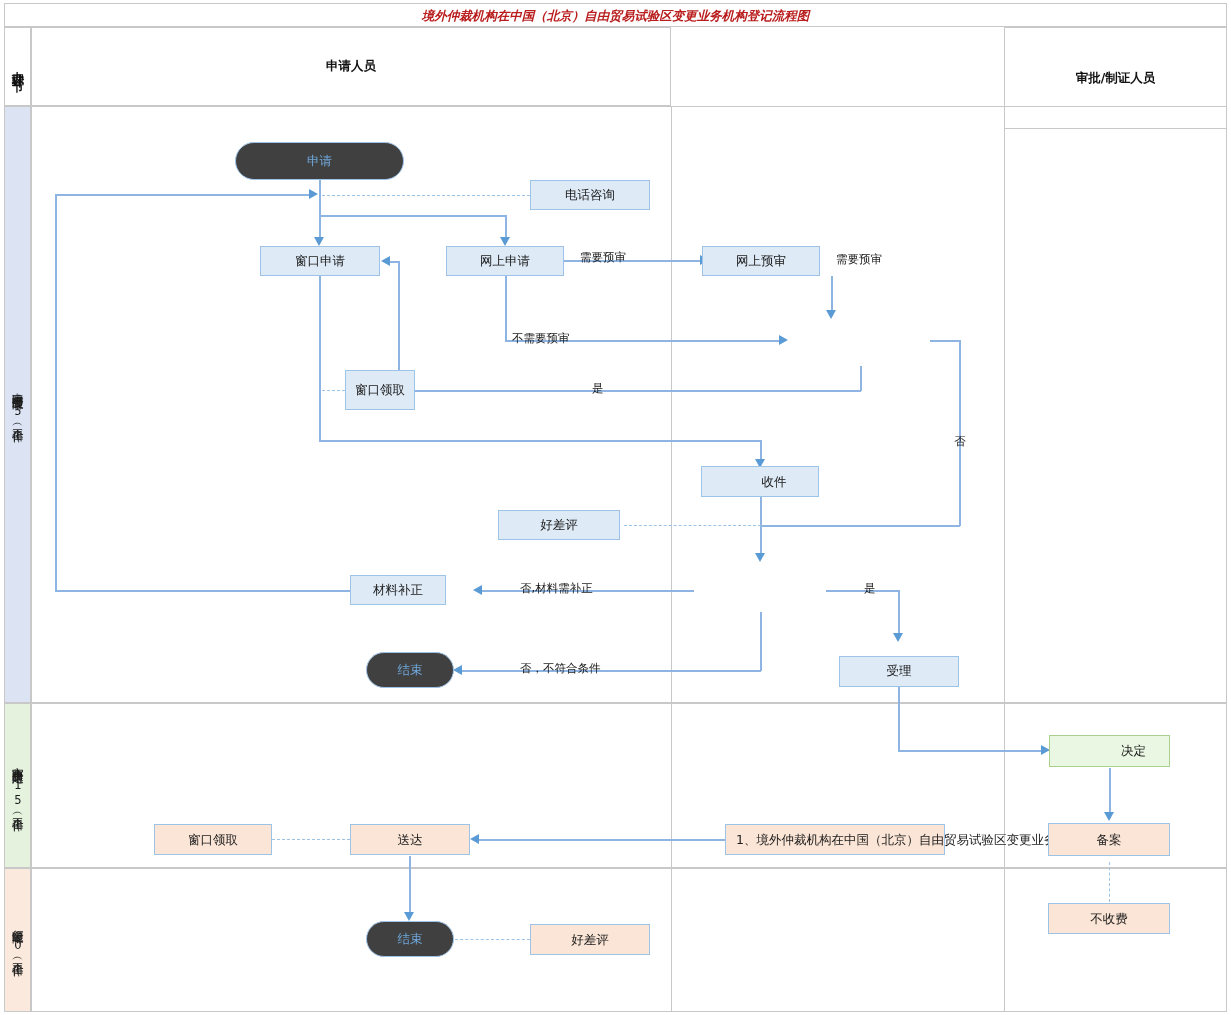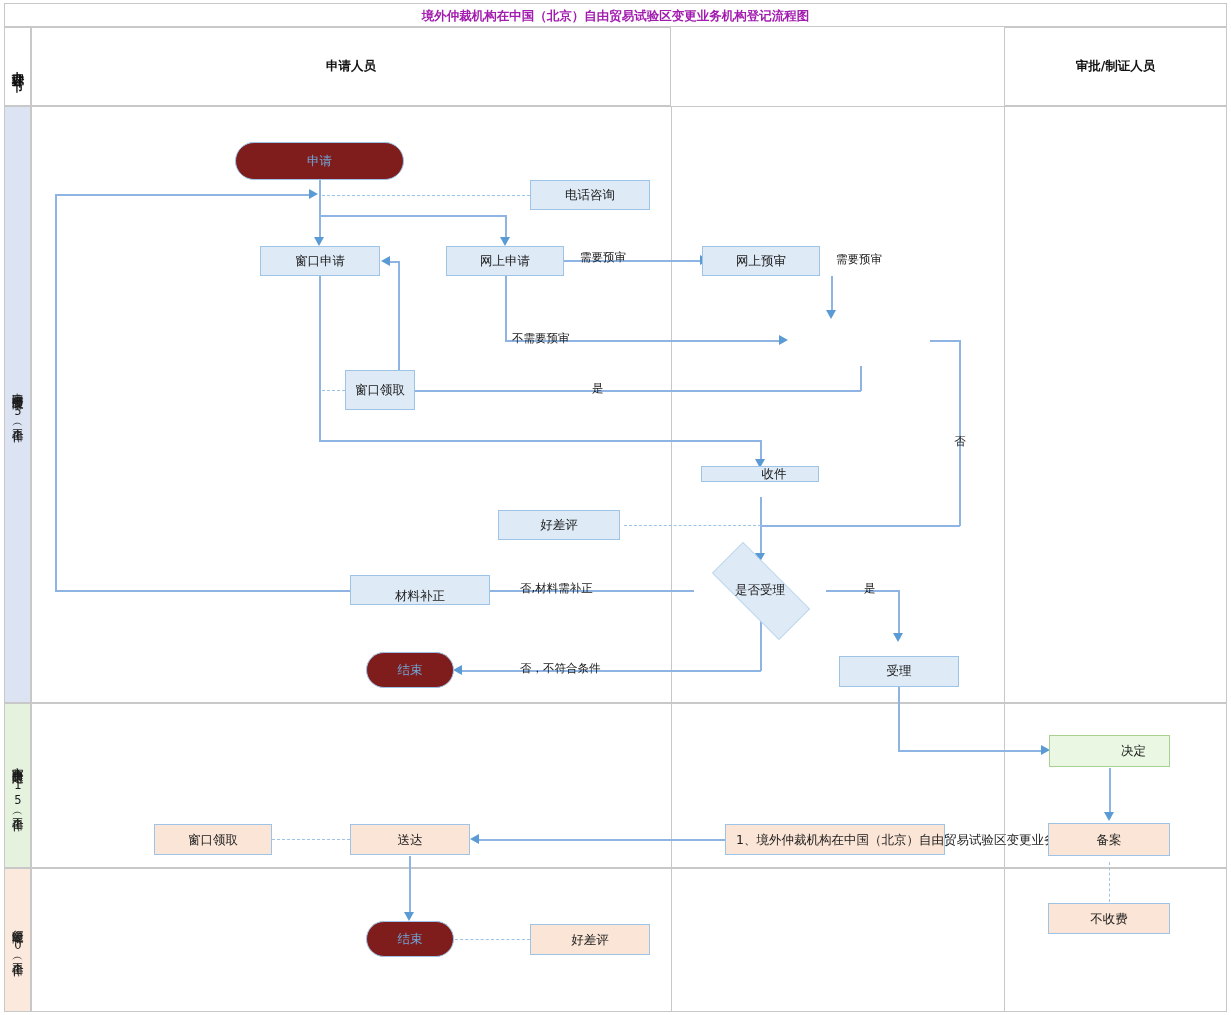--- a/index.html
+++ b/index.html
@@ -4,27 +4,27 @@
 <style>
   html,body{margin:0;padding:0;background:#ffffff;}
   body{font-family:"DejaVu Sans","Liberation Sans",sans-serif;}
   #page{position:relative;width:1231px;height:1015px;background:#fff;overflow:hidden;}
 
   
   .frame{position:absolute;border:1px solid #c8c8c8;box-sizing:border-box;}
   #title-bar{left:4px;top:3px;width:1223px;height:24px;}
   #title-text{
     position:absolute;left:0;top:0;width:100%;height:24px;line-height:24px;
-    text-align:center;font-size:12.5px;font-weight:bold;color:#a21caf;
+    text-align:center;font-size:12.5px;font-weight:bold;color:#b91c1c;font-style:italic;
   }
 
   #hdr-left{left:4px;top:27px;width:27px;height:79px;}
   #hdr-c1{left:31px;top:27px;width:640px;height:79px;}
   #hdr-c2{left:671px;top:27px;width:333px;height:79px;}
-  #hdr-c3{left:1004px;top:27px;width:223px;height:79px;}
+  #hdr-c3{left:1004px;top:27px;width:223px;height:102px;}
   .hdr-label{
     position:absolute;left:0;top:0;width:100%;height:100%;
     display:flex;align-items:center;justify-content:center;
     font-size:12.5px;font-weight:bold;color:#111;
   }
   #hdr-left .hdr-label{
     writing-mode:vertical-rl; text-orientation:upright; letter-spacing:3px;
     font-size:12px;
   }
 
@@ -49,21 +49,21 @@
   
   .node{
     position:absolute;box-sizing:border-box;
     display:flex;align-items:center;justify-content:center;text-align:center;
     font-size:12.5px;line-height:1.25;color:#1a1a1a;
   }
   .n-blue{background:#deeaf6;border:1px solid #9dc3e6;}
   .n-green{background:#e9f7e3;border:1px solid #a9d08e;padding-left:48px;}
   .n-peach{background:#fbe5d6;border:1px solid #9dc3e6;}
   .n-term{
-    background:#7f1d1d;border:1px solid #9dc3e6;border-radius:24px;
+    background:#404040;border:1px solid #9dc3e6;border-radius:24px;
     color:#6fa8dc;
   }
   .n-diamond{background:transparent;border:none;}
   .n-diamond .dshape{
     position:absolute;left:0;top:0;width:100%;height:100%;
     background:#deeaf6;border:1px solid #9dc3e6;
     transform:rotate(45deg) scale(.707);
   }
   .n-diamond .dtext{position:relative;z-index:2;}
 
@@ -239,36 +239,32 @@
 
   <div class="node n-blue" style="left:702px;top:246px;width:118px;height:30px;">
     <span>网上预审</span>
   </div>
 
   <div class="node n-blue" style="left:345px;top:370px;width:70px;height:40px;">
     <span>窗口领取</span>
   </div>
 
 
-  <div class="node n-blue" style="left:701px;top:466px;width:118px;height:16px;padding-left:28px;">
+  <div class="node n-blue" style="left:701px;top:466px;width:118px;height:31px;padding-left:28px;">
     <span>收件</span>
   </div>
 
   <div class="node n-blue" style="left:498px;top:510px;width:122px;height:30px;">
     <span>好差评</span>
   </div>
 
-  <div class="node n-blue" style="left:350px;top:575px;width:140px;height:30px;align-items:flex-end;">
+  <div class="node n-blue" style="left:350px;top:575px;width:96px;height:30px;">
     <span>材料补正</span>
   </div>
 
-  <div class="node n-diamond" style="left:694px;top:560px;width:132px;height:60px;">
-    <div class="dshape"></div>
-    <span class="dtext">是否受理</span>
-  </div>
 
   <div class="node n-term" style="left:366px;top:652px;width:88px;height:36px;">
     <span>结束</span>
   </div>
 
   <div class="node n-blue" style="left:839px;top:656px;width:120px;height:31px;font-family:Liberation Serif, serif;">
     <span>受理</span>
   </div>
 
   <div class="node n-green" style="left:1049px;top:735px;width:121px;height:32px;">

